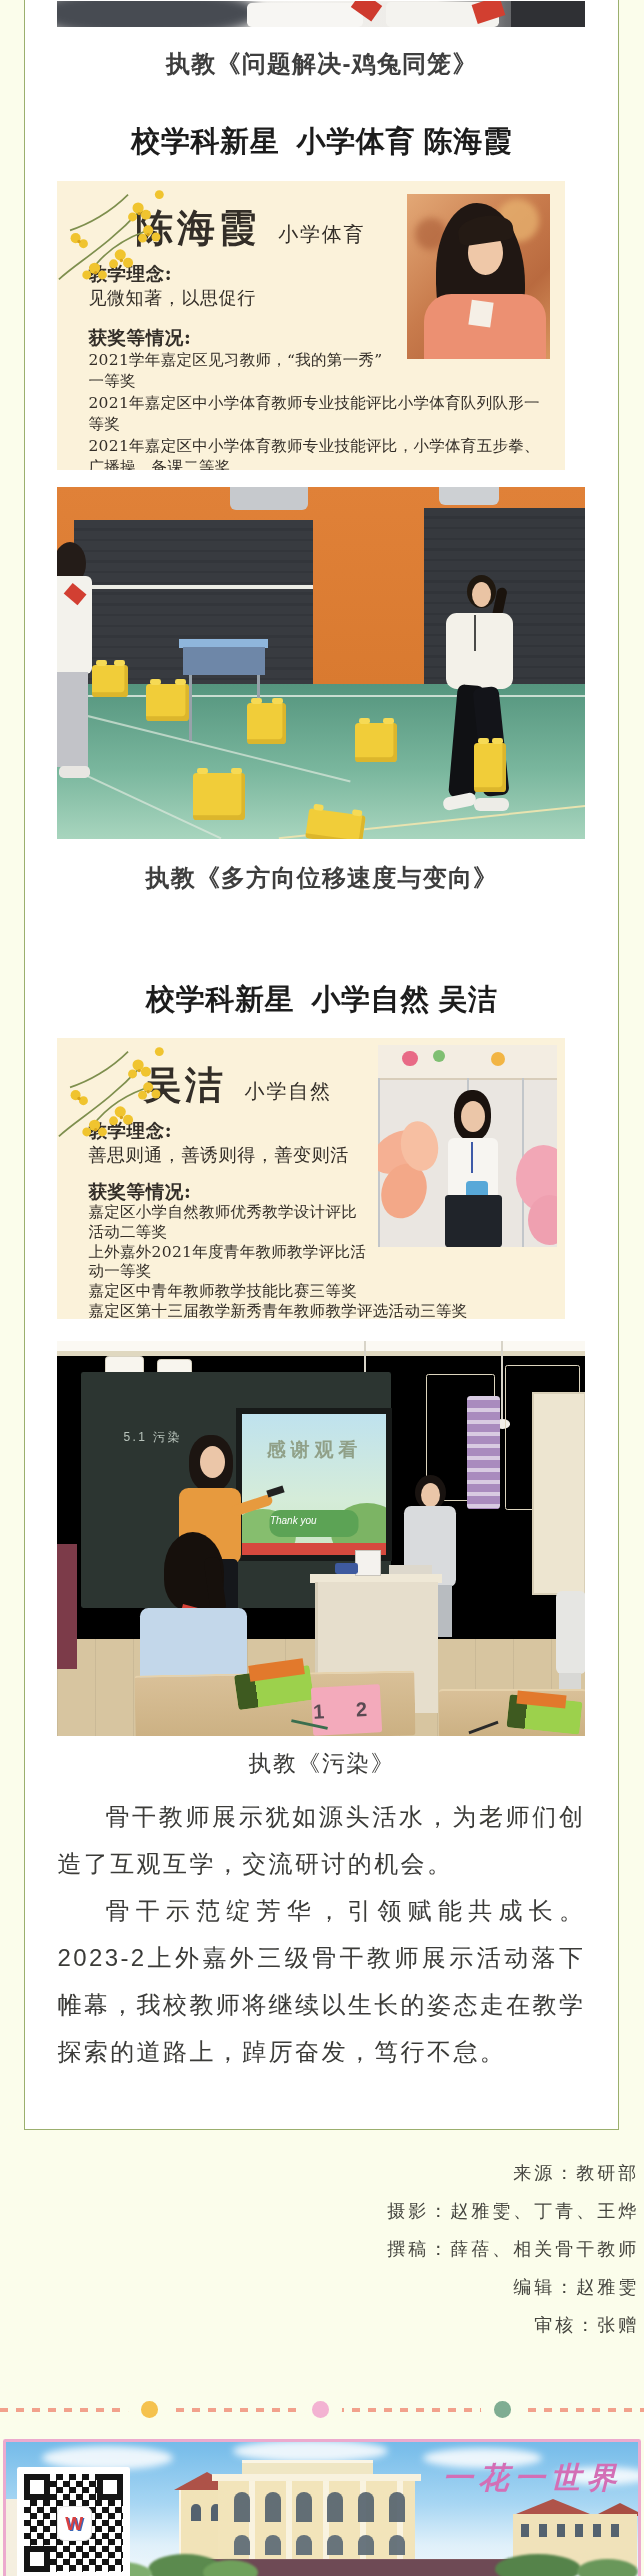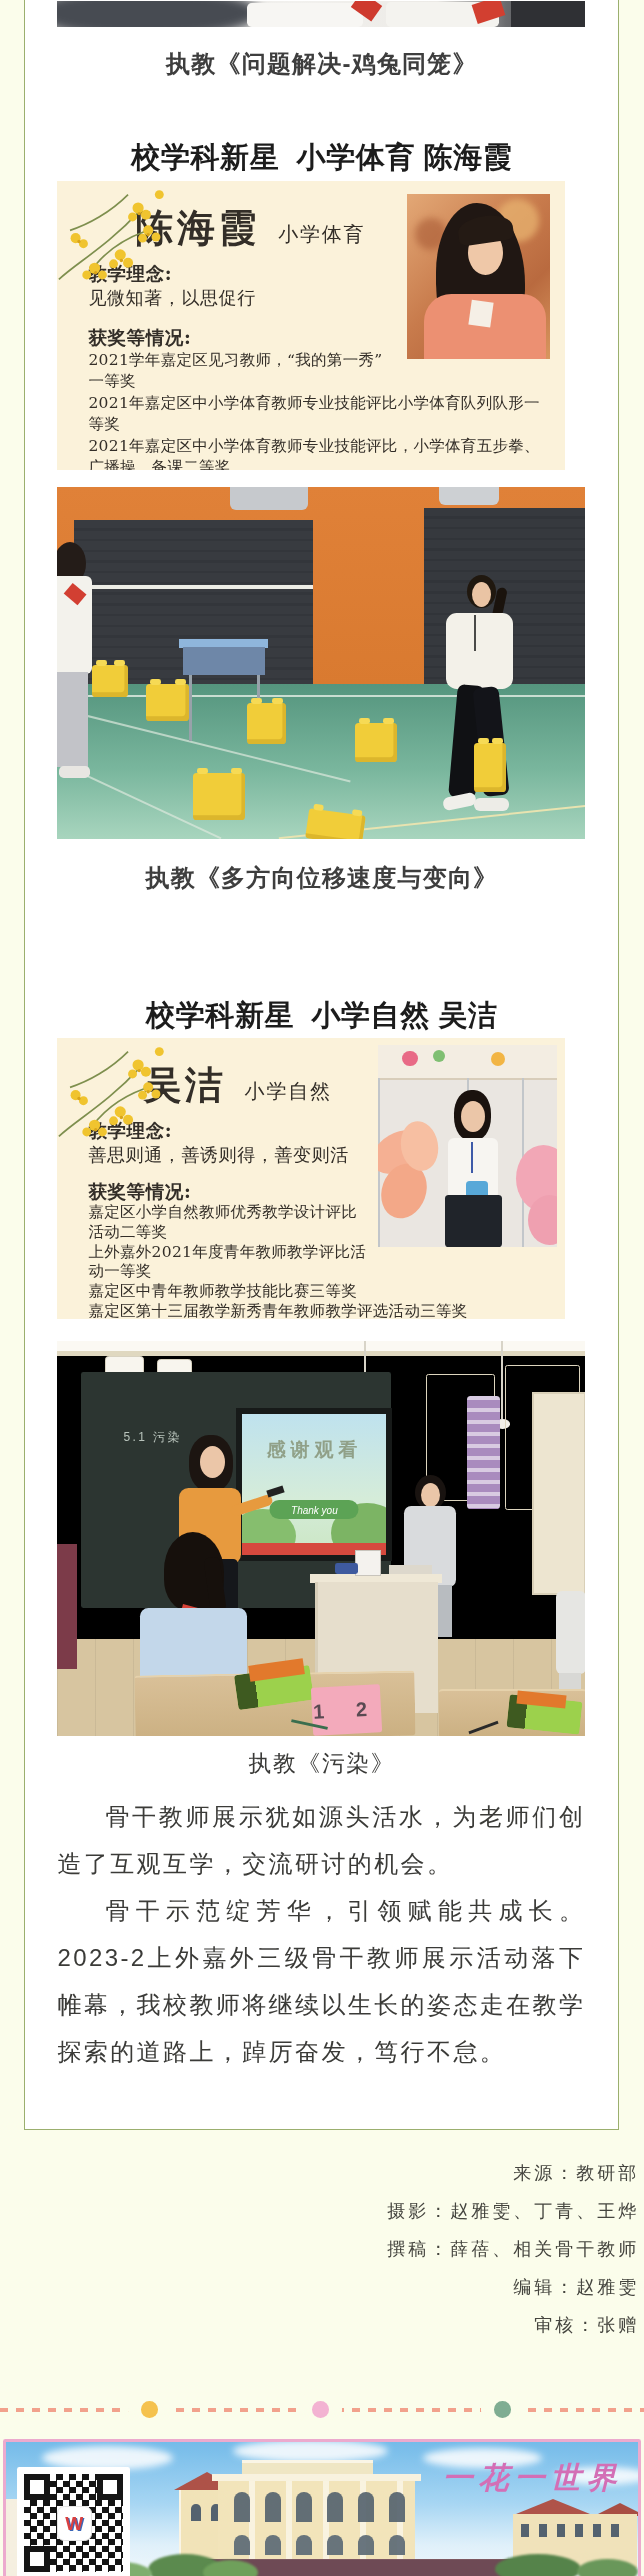--- a/index.html
+++ b/index.html
@@ -17,21 +17,20 @@
 
   
   .lesson-caption{
     position:absolute;left:0;width:593px;text-align:center;
     font-size:24px;font-weight:700;color:#3E3E3E;letter-spacing:1.2px;
   }
   .section-header{
     position:absolute;left:0;width:593px;text-align:center;
     font-size:29px;font-weight:700;color:#1C1C1C;letter-spacing:0.6px;
     white-space:pre-wrap;
-    margin-top:16px;
   }
 
   
   .photo{position:absolute;left:32px;width:528px;overflow:hidden;background:#DDD;}
   .photo *{position:absolute;}
 
   
   .photo-top{top:4.8px;height:26px;background:linear-gradient(90deg,#E3E1DE,#F2F1EE 45%,#ECEAE6 72%,#6A6B6E 85%,#303136);}
   .t-blob{left:-24px;top:-14.3px;width:227px;height:52px;background:#474B52;border-radius:50%;filter:blur(5.4px);}
   .t-shirt1{left:190px;top:2.4px;width:116px;height:24px;background:#F7F6F3;border-radius:4.8px;}
@@ -165,22 +164,22 @@
     background-image:repeating-linear-gradient(180deg,rgba(255,255,255,.55) 0 3.6px,transparent 3.6px 12px);}
   .c-floor{left:0;top:298px;width:528px;height:97px;background:#D7C5A0;
     background-image:repeating-linear-gradient(90deg,rgba(0,0,0,.06) 0 1.2px,transparent 1.2px 38px);}
   .c-board{left:24px;top:31px;width:310px;height:236px;background:#2C3531;border-radius:2.4px;}
   .c-board-text{left:42px;top:57px;font-size:12px;color:#B9C4BC;letter-spacing:2.4px;font-family:"Liberation Sans",sans-serif;}
   .c-screen{left:179px;top:67px;width:156px;height:153px;border:6px solid #171A19;box-sizing:border-box;
     background:linear-gradient(180deg,#BFE2EE 0%,#D5ECD9 60%,#CBE6C4 100%);overflow:hidden;}
   .c-slide-title{left:0;top:22.7px;width:100%;text-align:center;font-size:19px;font-weight:700;color:#90A088;letter-spacing:4.8px;}
   .c-bush1{left:-12px;top:95px;width:66px;height:54px;background:#86BE6E;border-radius:50%;}
   .c-bush2{left:89px;top:89px;width:72px;height:60px;background:#7CB464;border-radius:50%;}
-  .c-ribbon{left:50%;top:86px;transform:translateX(-50%);width:89px;height:19px;background:#5CA355;border-radius:10.7px;
-    text-align:center;line-height:22.7px;font-size:10px;font-style:italic;color:#FFFFFF;}
+  .c-ribbon{left:50%;top:96px;transform:translateX(-50%);width:89px;height:27px;background:#5CA355;border-radius:10.7px;
+    text-align:left;line-height:22.7px;font-size:10px;font-style:italic;color:#FFFFFF;}
   .c-ctrl{left:0;bottom:0;width:144px;height:12px;background:#D6493E;}
   .c-t-hair{left:132px;top:94px;width:44px;height:57px;background:#1C1511;border-radius:45%;}
   .c-t-face{left:143px;top:105px;width:25px;height:32px;background:#EBC6A8;border-radius:50%;}
   .c-t-body{left:122px;top:147px;width:62px;height:76px;background:#E79A3E;border-radius:9.5px;}
   .c-t-arm{left:173px;top:159px;width:43px;height:10.7px;background:#E79A3E;border-radius:5.4px;transform:rotate(-18deg);}
   .c-t-remote{left:210px;top:147px;width:16.7px;height:7.2px;background:#222;transform:rotate(-18deg);}
   .c-t-skirt{left:125px;top:218px;width:56px;height:79px;background:#15171B;border-radius:4.8px;}
   .c-t-leg1{left:136px;top:295px;width:12px;height:48px;background:#E8C6A8;}
   .c-t-leg2{left:156px;top:296px;width:12px;height:47px;background:#E8C6A8;}
   .c-s2-hair{left:358px;top:134px;width:31px;height:35px;background:#191310;border-radius:50%;}

